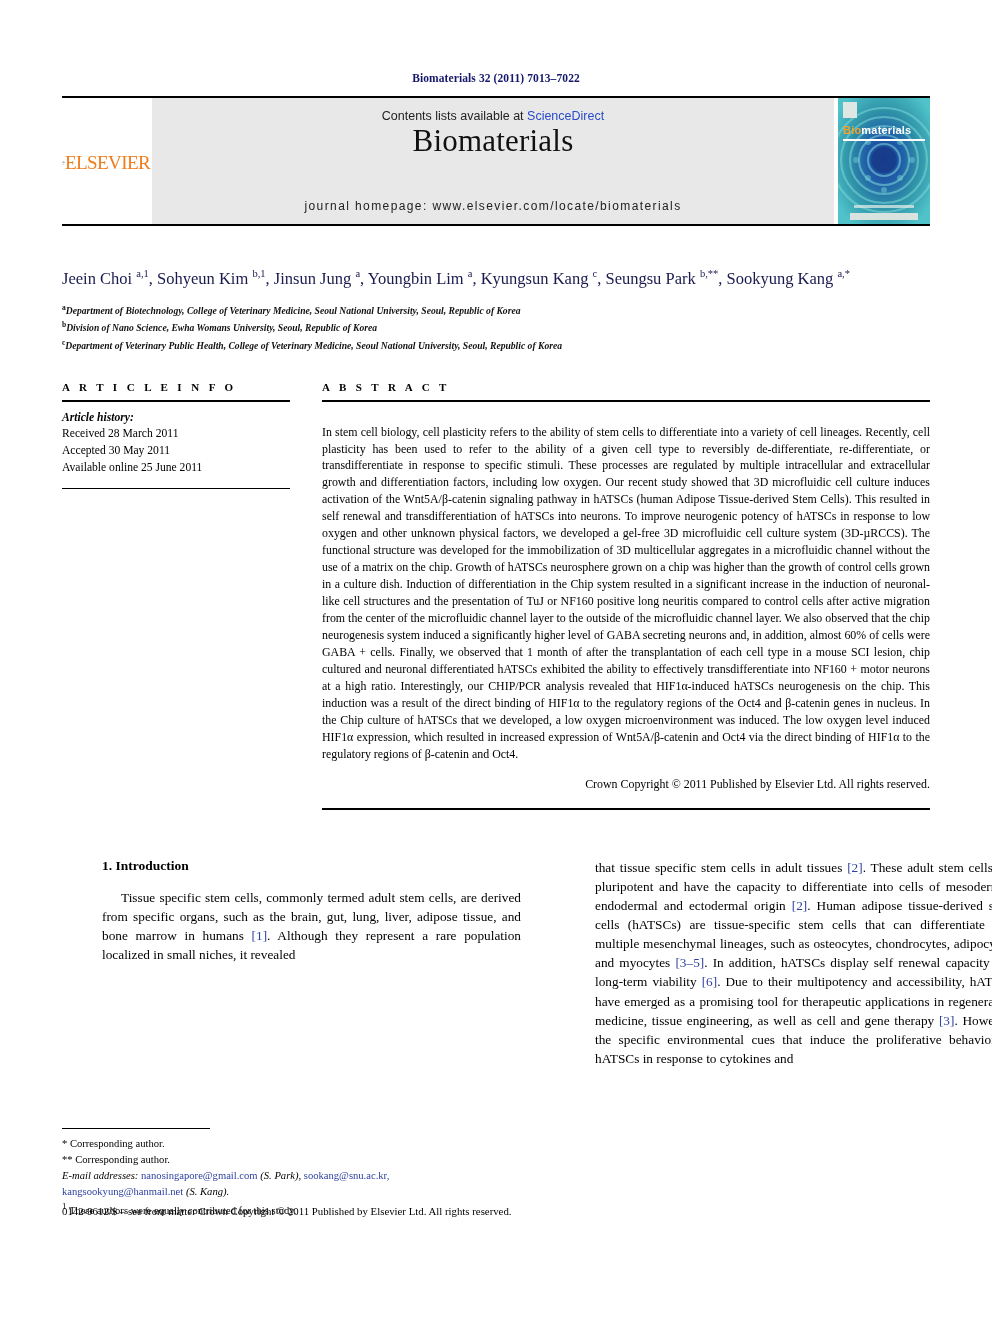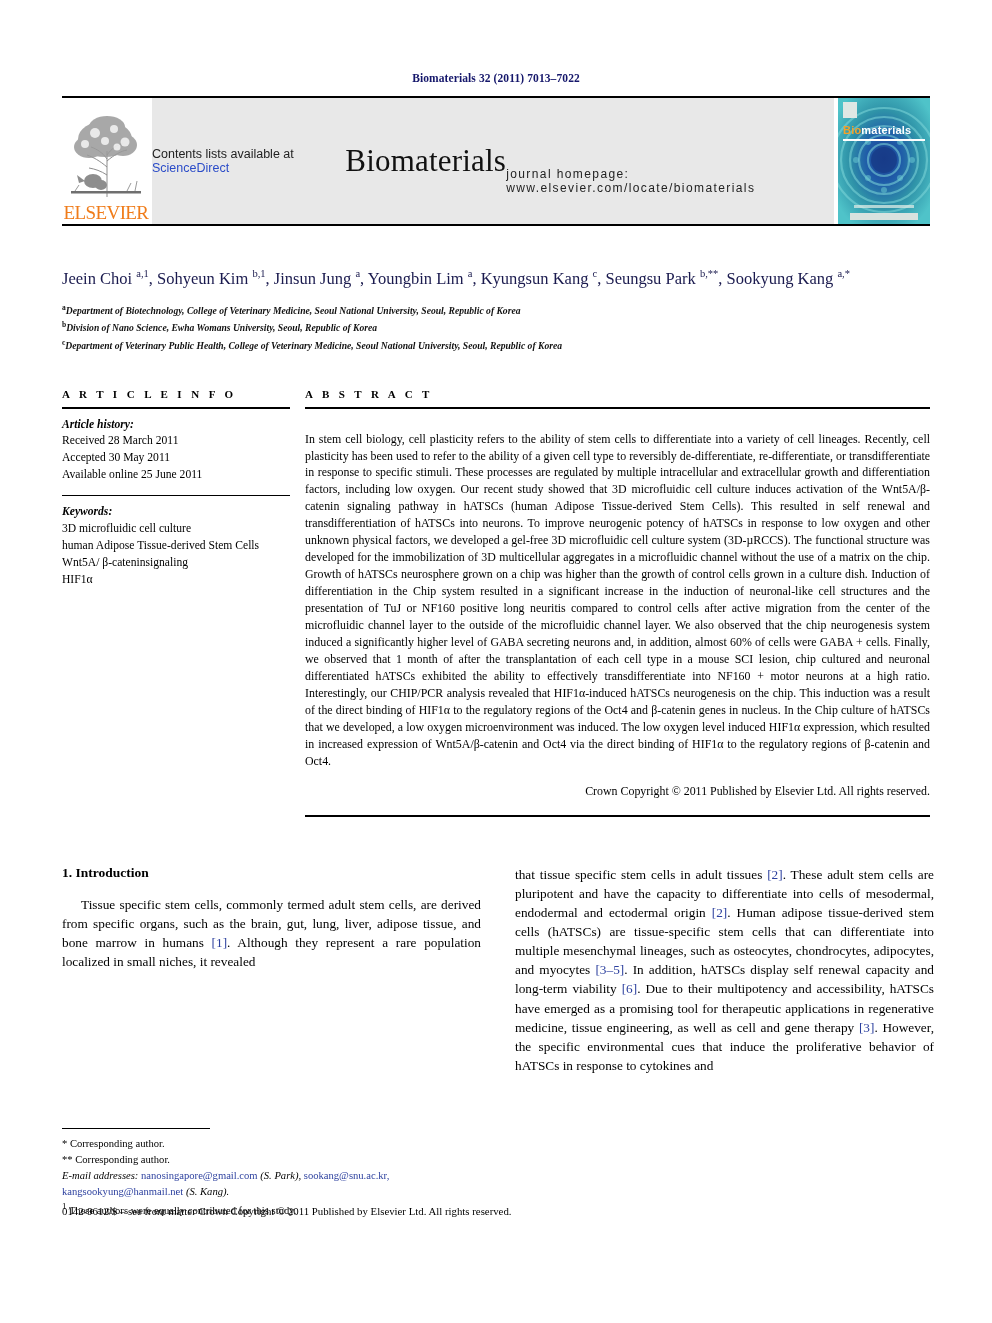--- a/index.html
+++ b/index.html
@@ -41,40 +41,39 @@
   .masthead {
     margin: 0 62px;
     display: flex;
     align-items: stretch;
     height: 126px;
   }
   .elsevier-logo {
     width: 88px;
     flex: 0 0 88px;
     display: flex;
-    flex-direction: column;
     align-items: center;
     justify-content: flex-end;
     padding-top: 4px;
     box-sizing: border-box;
   }
   .tree-box { width: 78px; height: 92px; }
   .elsevier-word {
     font-family: "Liberation Serif", serif;
     font-size: 19px;
     letter-spacing: -0.6px;
     color: #f07c1a;
     line-height: 1;
     padding-bottom: 2px;
   }
   .banner {
     flex: 1 1 auto;
     background: #e8e8e8;
     display: flex;
-    flex-direction: row;
+    flex-direction: column;
     justify-content: space-between;
     align-items: center;
     padding: 11px 0 12px 0;
     box-sizing: border-box;
     margin-left: 2px;
   }
   .banner-top {
     font-family: "Liberation Sans", sans-serif;
     font-size: 12.5px;
     color: #222;
@@ -160,23 +159,23 @@
     font-style: italic;
     font-size: 9.6px;
     line-height: 1.55;
     color: #111;
     font-weight: bold;
   }
   .affils sup { font-style: normal; font-size: 7.5px; }
 
   
   .info-abstract {
-    margin: 34px 62px 0 62px;
+    margin: 27px 62px 0 62px;
     display: flex;
-    gap: 15px;
+    gap: 32px;
   }
   .col-info { width: 228px; flex: 0 0 228px; }
   .col-abstract { flex: 1 1 auto; }
   .sect-head {
     font-family: "Liberation Serif", serif;
     font-size: 11px;
     font-weight: bold;
     letter-spacing: 3.4px;
     color: #000;
     margin-bottom: 7px;
@@ -211,21 +210,21 @@
     margin: 16px 0 0 0;
   }
 
   
   .body-cols {
     margin: 48px 62px 0 62px;
     display: flex;
     gap: 34px;
     position: relative;
   }
-  .bcol { width: 419px; flex: 0 0 419px; }
+  .bcol { width: 419px; flex: 0 0 419px; margin-left: 40px; }
   .sec-title {
     font-family: "Liberation Serif", serif;
     font-size: 13.5px;
     font-weight: bold;
     margin: 0 0 14px 0;
   }
   .para {
     font-family: "Liberation Serif", serif;
     font-size: 13.3px;
     line-height: 1.44;
@@ -384,27 +383,20 @@
       <div class="sect-head">A R T I C L E   I N F O</div>
       <div class="hr-thick"></div>
       <div class="info-body">
         <div class="info-block">
           <span class="lbl">Article history:</span>
           <div>Received 28 March 2011</div>
           <div>Accepted 30 May 2011</div>
           <div>Available online 25 June 2011</div>
         </div>
         <div class="info-sep"></div>
-        <div class="kw-block">
-          <span class="lbl">Keywords:</span>
-          <div>3D microfluidic cell culture</div>
-          <div>human Adipose Tissue-derived Stem Cells</div>
-          <div>Wnt5A/ β-cateninsignaling</div>
-          <div>HIF1α</div>
-        </div>
       </div>
     </div>
 
     <div class="col-abstract">
       <div class="sect-head">A B S T R A C T</div>
       <div class="hr-thick"></div>
       <div class="abstract-body">In stem cell biology, cell plasticity refers to the ability of stem cells to differentiate into a variety of cell lineages. Recently, cell plasticity has been used to refer to the ability of a given cell type to reversibly de-differentiate, re-differentiate, or transdifferentiate in response to specific stimuli. These processes are regulated by multiple intracellular and extracellular growth and differentiation factors, including low oxygen. Our recent study showed that 3D microfluidic cell culture induces activation of the Wnt5A/β-catenin signaling pathway in hATSCs (human Adipose Tissue-derived Stem Cells). This resulted in self renewal and transdifferentiation of hATSCs into neurons. To improve neurogenic potency of hATSCs in response to low oxygen and other unknown physical factors, we developed a gel-free 3D microfluidic cell culture system (3D-µRCCS). The functional structure was developed for the immobilization of 3D multicellular aggregates in a microfluidic channel without the use of a matrix on the chip. Growth of hATSCs neurosphere grown on a chip was higher than the growth of control cells grown in a culture dish. Induction of differentiation in the Chip system resulted in a significant increase in the induction of neuronal-like cell structures and the presentation of TuJ or NF160 positive long neuritis compared to control cells after active migration from the center of the microfluidic channel layer to the outside of the microfluidic channel layer. We also observed that the chip neurogenesis system induced a significantly higher level of GABA secreting neurons and, in addition, almost 60% of cells were GABA + cells. Finally, we observed that 1 month of after the transplantation of each cell type in a mouse SCI lesion, chip cultured and neuronal differentiated hATSCs exhibited the ability to effectively transdifferentiate into NF160 + motor neurons at a high ratio. Interestingly, our CHIP/PCR analysis revealed that HIF1α-induced hATSCs neurogenesis on the chip. This induction was a result of the direct binding of HIF1α to the regulatory regions of the Oct4 and β-catenin genes in nucleus. In the Chip culture of hATSCs that we developed, a low oxygen microenvironment was induced. The low oxygen level induced HIF1α expression, which resulted in increased expression of Wnt5A/β-catenin and Oct4 via the direct binding of HIF1α to the regulatory regions of β-catenin and Oct4.</div>
       <div class="abstract-copy">Crown Copyright © 2011 Published by Elsevier Ltd. All rights reserved.</div>
       <div class="abstract-rule-bottom"></div>
     </div>

